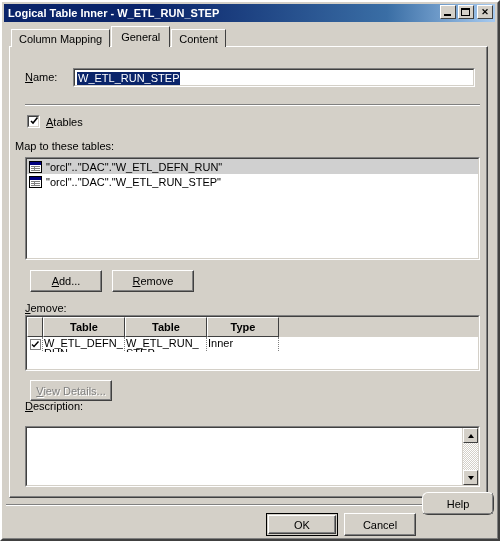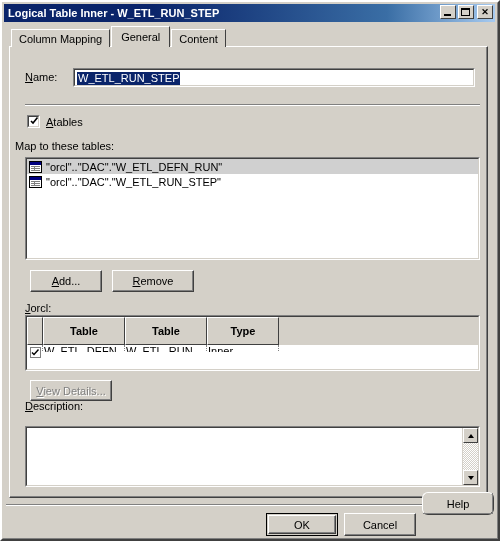--- a/index.html
+++ b/index.html
@@ -342,21 +342,21 @@
     left: 2px; top: 2px; right: 2px; bottom: 2px;
     border-right: 1px solid #808080;
     border-bottom: 1px solid #808080;
     pointer-events: none;
   }
 
   
   #joins-grid { left: 23px; top: 313px; width: 455px; height: 56px; }
   .grid-head {
     display: flex;
-    height: 28px;
+    height: 20px;
     background: #d4d0c8;
     box-sizing: border-box;
   }
   .gh {
     background: #d4d0c8;
     border-top: 1px solid #ffffff;
     border-left: 1px solid #ffffff;
     border-right: 1px solid #404040;
     border-bottom: 1px solid #404040;
     box-sizing: border-box;
@@ -563,21 +563,21 @@
   <div class="btn" style="left:28px; top:268px; width:72px; height:22px;">
     <span class="inb"></span>
     <span class="cap"><u class="acc">A</u>dd...</span>
   </div>
   <div class="btn" style="left:110px; top:268px; width:82px; height:22px;">
     <span class="inb"></span>
     <span class="cap"><u class="acc">R</u>emove</span>
   </div>
 
   <div class="lbl" style="left:23px; top:300px;">
-    <u class="acc">J</u><span>orcl:</span>
+    <u class="acc">J</u><span>emove:</span>
   </div>
 
   <div class="sunken" id="joins-grid">
     <div class="sunken-in">
       <div class="grid-blank"></div>
       <div class="grid-head">
         <div class="gh corner"></div>
         <div class="gh" style="width:82px;">Table</div>
         <div class="gh" style="width:82px;">Table</div>
         <div class="gh" style="width:72px;">Type</div>

